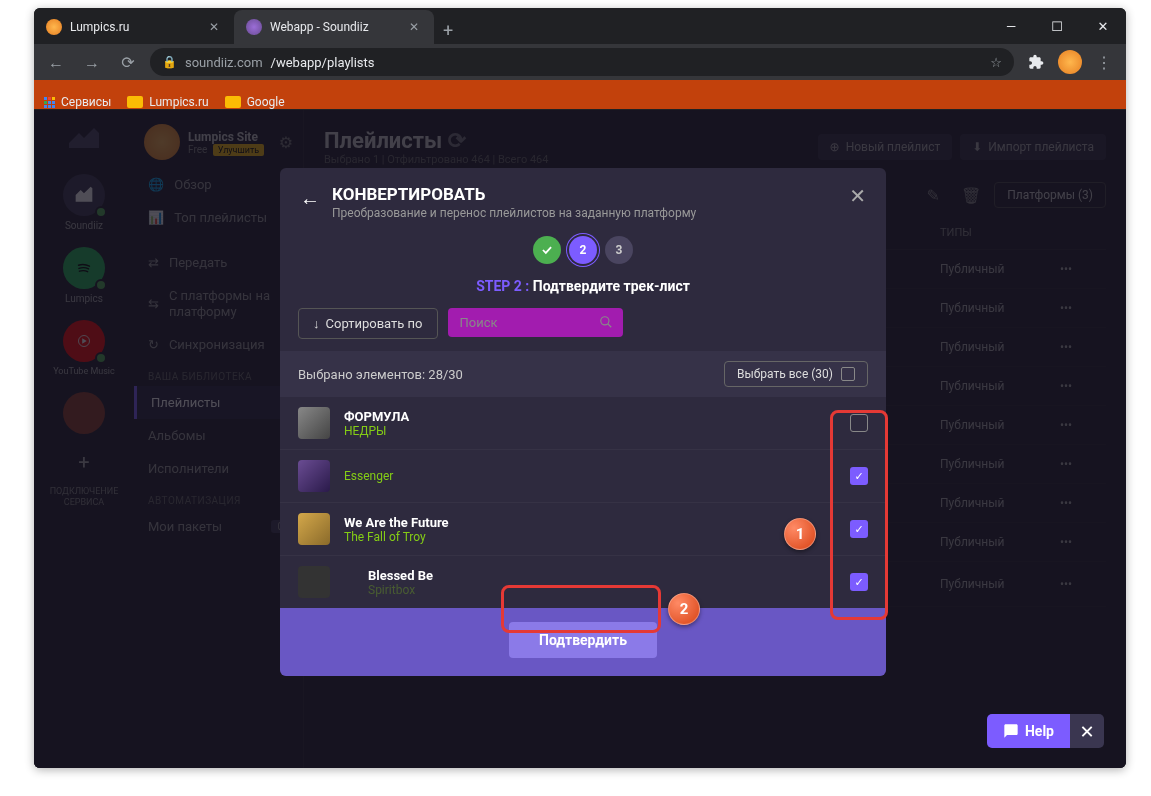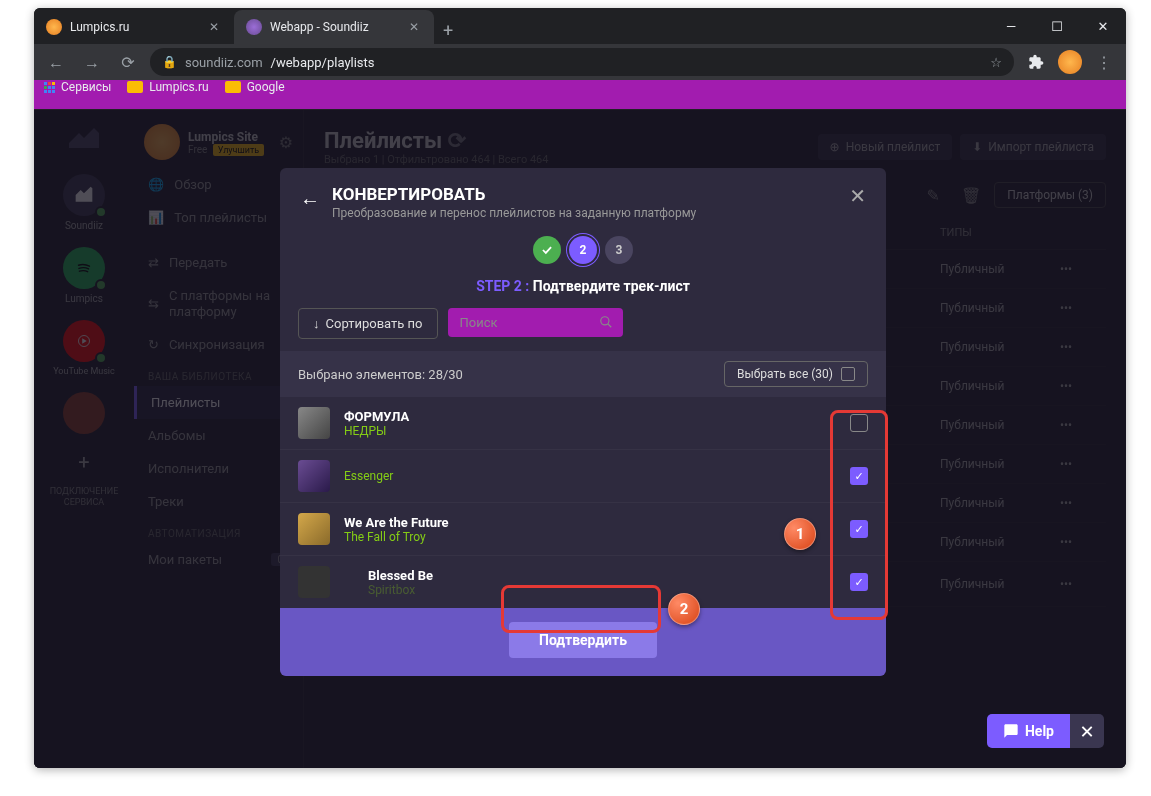--- a/index.html
+++ b/index.html
@@ -21,21 +21,21 @@
 
 .urlbar{height:36px;background:#35363a;display:flex;align-items:center;padding:0 8px;gap:8px;}
 .nav-btn{width:28px;height:28px;color:#9aa0a6;display:flex;align-items:center;justify-content:center;font-size:16px;}
 .url-field{flex:1;height:28px;background:#202124;border-radius:14px;display:flex;align-items:center;padding:0 12px;color:#9aa0a6;font-size:13px;gap:8px;}
 .lock-icon{font-size:12px;}
 .url-text{color:#e8eaed;}
 .url-actions{display:flex;gap:4px;margin-left:auto;}
 .ext-icon{width:24px;height:24px;border-radius:50%;}
 
 
-.bookmarks{height:30px;background:#a21caf;display:flex;align-items:flex-start;padding:0 10px;gap:16px;border-bottom:1px solid #202124;}
+.bookmarks{height:30px;background:#c2410c;display:flex;align-items:flex-end;padding:0 10px;gap:16px;border-bottom:1px solid #202124;}
 .bookmark{display:flex;align-items:center;gap:6px;color:#e8eaed;font-size:12px;}
 .grid-icon{display:grid;grid-template-columns:repeat(3,3px);grid-template-rows:repeat(3,3px);gap:1px;}
 .grid-icon span{background:#4285f4;}
 .grid-icon span:nth-child(2){background:#ea4335;}
 .grid-icon span:nth-child(3){background:#fbbc04;}
 .grid-icon span:nth-child(4){background:#34a853;}
 .folder-icon{width:16px;height:12px;background:#fbbc04;border-radius:2px;}
 
 
 .app{position:relative;height:calc(100% - 102px);background:#1e1b29;color:#fff;}
@@ -303,23 +303,20 @@
         <div class="sidebar-section">ВАША БИБЛИОТЕКА</div>
         <div class="sidebar-item active">
             <span>Плейлисты</span>
           </div>
         <div class="sidebar-item">
             <span>Альбомы</span>
           </div>
         <div class="sidebar-item">
             <span>Исполнители</span>
           </div>
-        <div class="sidebar-item">
-            <span>Треки</span>
-          </div>
         <div class="sidebar-section">АВТОМАТИЗАЦИЯ</div>
         <div class="sidebar-item">
             <span>Мои пакеты</span>
             <span class="sidebar-count">0</span>
           </div>
       </div>
 
       <div class="main">
         <div class="main-header">
           <div>

